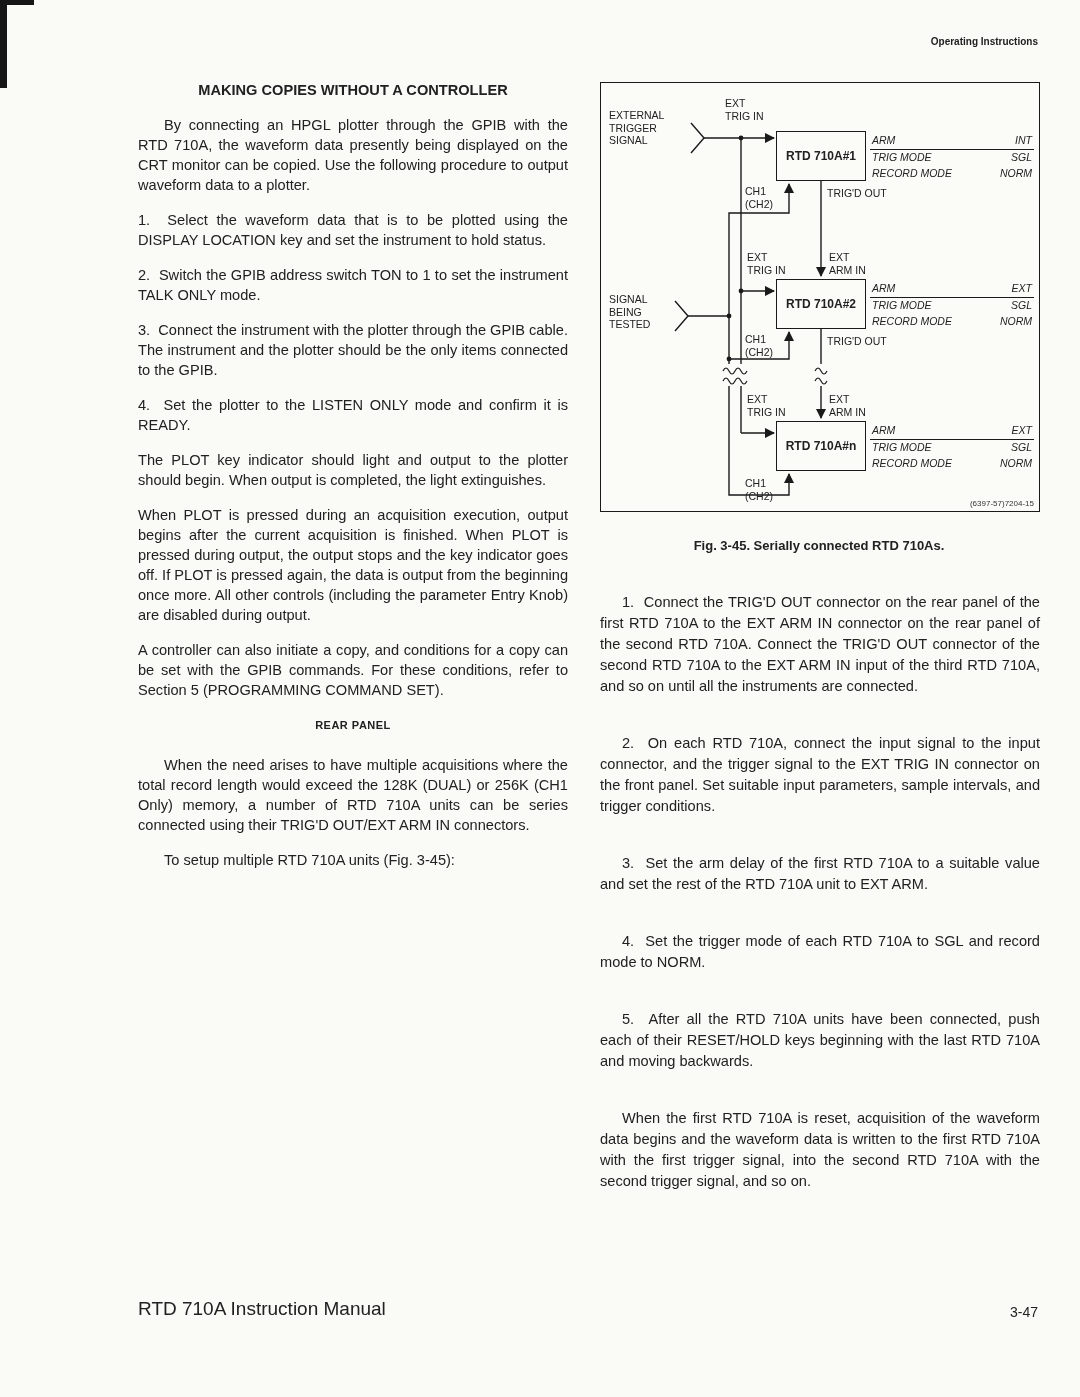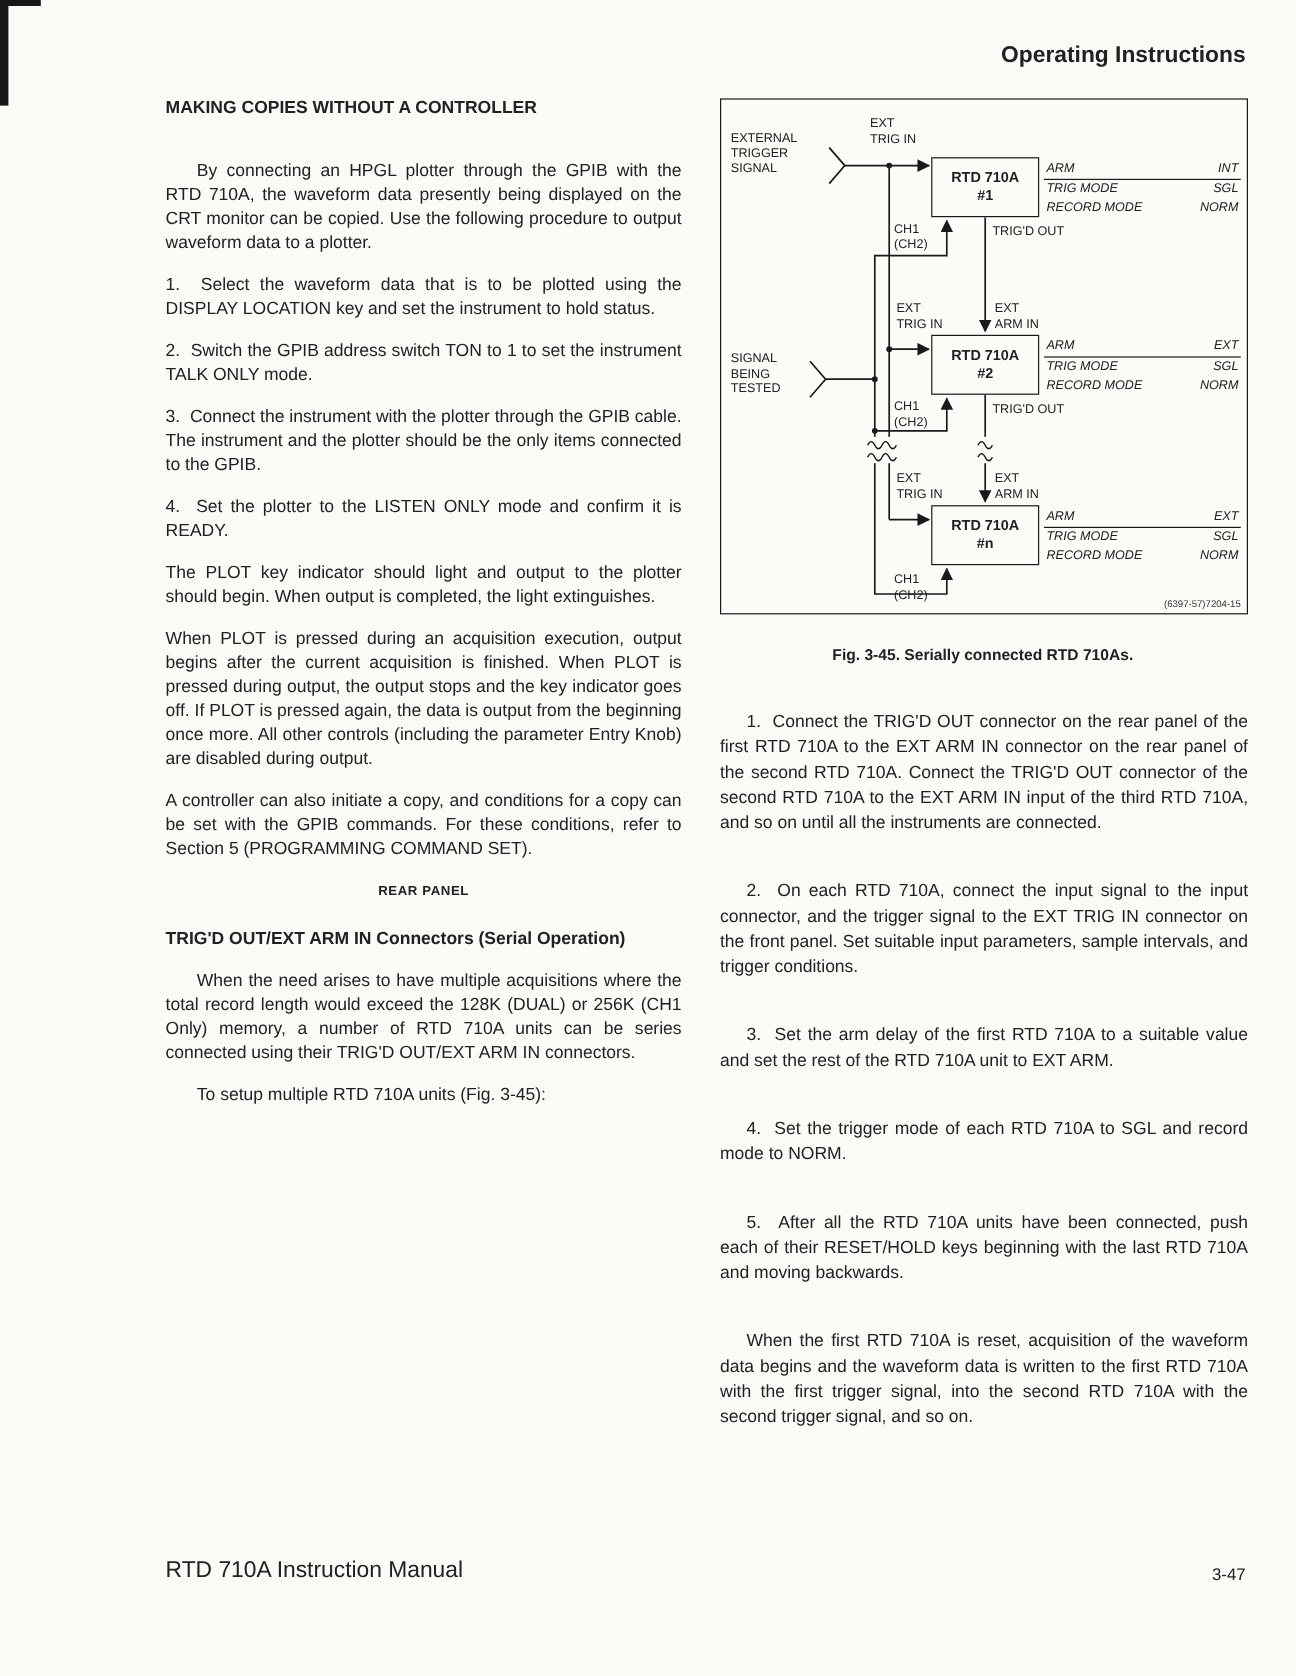--- a/index.html
+++ b/index.html
@@ -6,38 +6,38 @@
   body{
     background:#fafaf7;
     font-family:"Liberation Sans", sans-serif;
     color:#212121;
     position:relative;
   }
   .scan-mark-v{position:absolute;left:0;top:0;width:7px;height:88px;background:#161616;}
   .scan-mark-h{position:absolute;left:0;top:0;width:34px;height:5px;background:#161616;}
 
   .hdr{position:absolute;top:36px;left:600px;width:438px;text-align:right;
-       font-weight:bold;font-size:19px;}
+       font-weight:bold;font-size:10px;}
 
   .col-left{position:absolute;top:74px;left:138px;width:430px;
             font-size:14.6px;line-height:20px;text-align:justify;}
   .col-left p{margin:0 0 15px 0;}
   .indent{text-indent:26px;}
   .list-item{margin:0 0 16px 0;}
-  h3.section{font-size:14.6px;font-weight:bold;margin:6px 0 33px 0;text-align:left;}
+  h3.section{font-size:14.6px;font-weight:bold;margin:6px 0 15px 0;text-align:center;}
   h2.rear{text-align:center;font-size:11px;font-weight:bold;letter-spacing:.5px;
           margin:14px 0 20px 0;}
   h4.sub{font-size:14.6px;font-weight:bold;margin:0 0 14px 0;text-align:left;line-height:21px;}
 
   .fig{position:absolute;top:82px;left:600px;width:438px;}
   .fig-frame{position:relative;width:438px;height:428px;border:1.6px solid #1a1a1a;
              background:#fbfbf8;box-sizing:content-box;}
   svg.wires{position:absolute;left:0;top:0;width:438px;height:428px;}
   .unit{position:absolute;left:175px;width:90px;height:50px;border:1.6px solid #1a1a1a;
-        box-sizing:border-box;display:flex;flex-direction:column;align-items:center;
+        box-sizing:border-box;display:flex;flex-direction:row;align-items:center;
         justify-content:center;font-size:12px;font-weight:600;line-height:15px;
         background:#fbfbf8;}
   .u1{top:48px}.u2{top:196px}.un{top:338px}
   .modes{position:absolute;left:269px;width:164px;font-size:10.5px;line-height:13px;font-style:italic;}
   .m1{top:50px}.m2{top:198px}.mn{top:340px}
   .modes .row{display:flex;justify-content:space-between;padding:1px 2px 2px 2px;}
   .modes .row:first-child{border-bottom:1.3px solid #1a1a1a;}
   .flabel{position:absolute;font-size:10.5px;line-height:12.5px;white-space:nowrap;}
   .credit{position:absolute;right:5px;bottom:3px;font-size:8px;color:#333;}
   .caption{margin-top:26px;width:438px;text-align:center;font-weight:bold;font-size:13px;}
@@ -61,21 +61,20 @@
   <h3 class="section">MAKING COPIES WITHOUT A CONTROLLER</h3>
   <p class="indent">By connecting an HPGL plotter through the GPIB with the RTD 710A, the waveform data presently being displayed on the CRT monitor can be copied. Use the following procedure to output waveform data to a plotter.</p>
   <p class="list-item">1.&nbsp;&nbsp;Select the waveform data that is to be plotted using the DISPLAY LOCATION key and set the instrument to hold status.</p>
   <p class="list-item">2.&nbsp;&nbsp;Switch the GPIB address switch TON to 1 to set the instrument TALK ONLY mode.</p>
   <p class="list-item">3.&nbsp;&nbsp;Connect the instrument with the plotter through the GPIB cable. The instrument and the plotter should be the only items connected to the GPIB.</p>
   <p class="list-item">4.&nbsp;&nbsp;Set the plotter to the LISTEN ONLY mode and confirm it is READY.</p>
   <p>The PLOT key indicator should light and output to the plotter should begin. When output is completed, the light extinguishes.</p>
   <p>When PLOT is pressed during an acquisition execution, output begins after the current acquisition is finished. When PLOT is pressed during output, the output stops and the key indicator goes off. If PLOT is pressed again, the data is output from the beginning once more. All other controls (including the parameter Entry Knob) are disabled during output.</p>
   <p>A controller can also initiate a copy, and conditions for a copy can be set with the GPIB commands. For these conditions, refer to Section 5 (PROGRAMMING COMMAND SET).</p>
   <h2 class="rear">REAR PANEL</h2>
-  <h4 class="sub">TRIG'D OUT/EXT ARM IN Connectors (Serial Operation)</h4>
   <p class="indent">When the need arises to have multiple acquisitions where the total record length would exceed the 128K (DUAL) or 256K (CH1 Only) memory, a number of RTD 710A units can be series connected using their TRIG'D OUT/EXT ARM IN connectors.</p>
   <p class="indent">To setup multiple RTD 710A units (Fig. 3-45):</p>
 </div>
 
 <div class="fig">
   <div class="fig-frame">
     <svg class="wires" viewBox="0 0 438 428">
       <defs>
         <marker id="arr" viewBox="0 0 10 10" refX="9" refY="5" markerWidth="7.5" markerHeight="7.5" orient="auto-start-reverse">
           <path d="M0,0 L10,5 L0,10 z" fill="#1a1a1a"></path>

